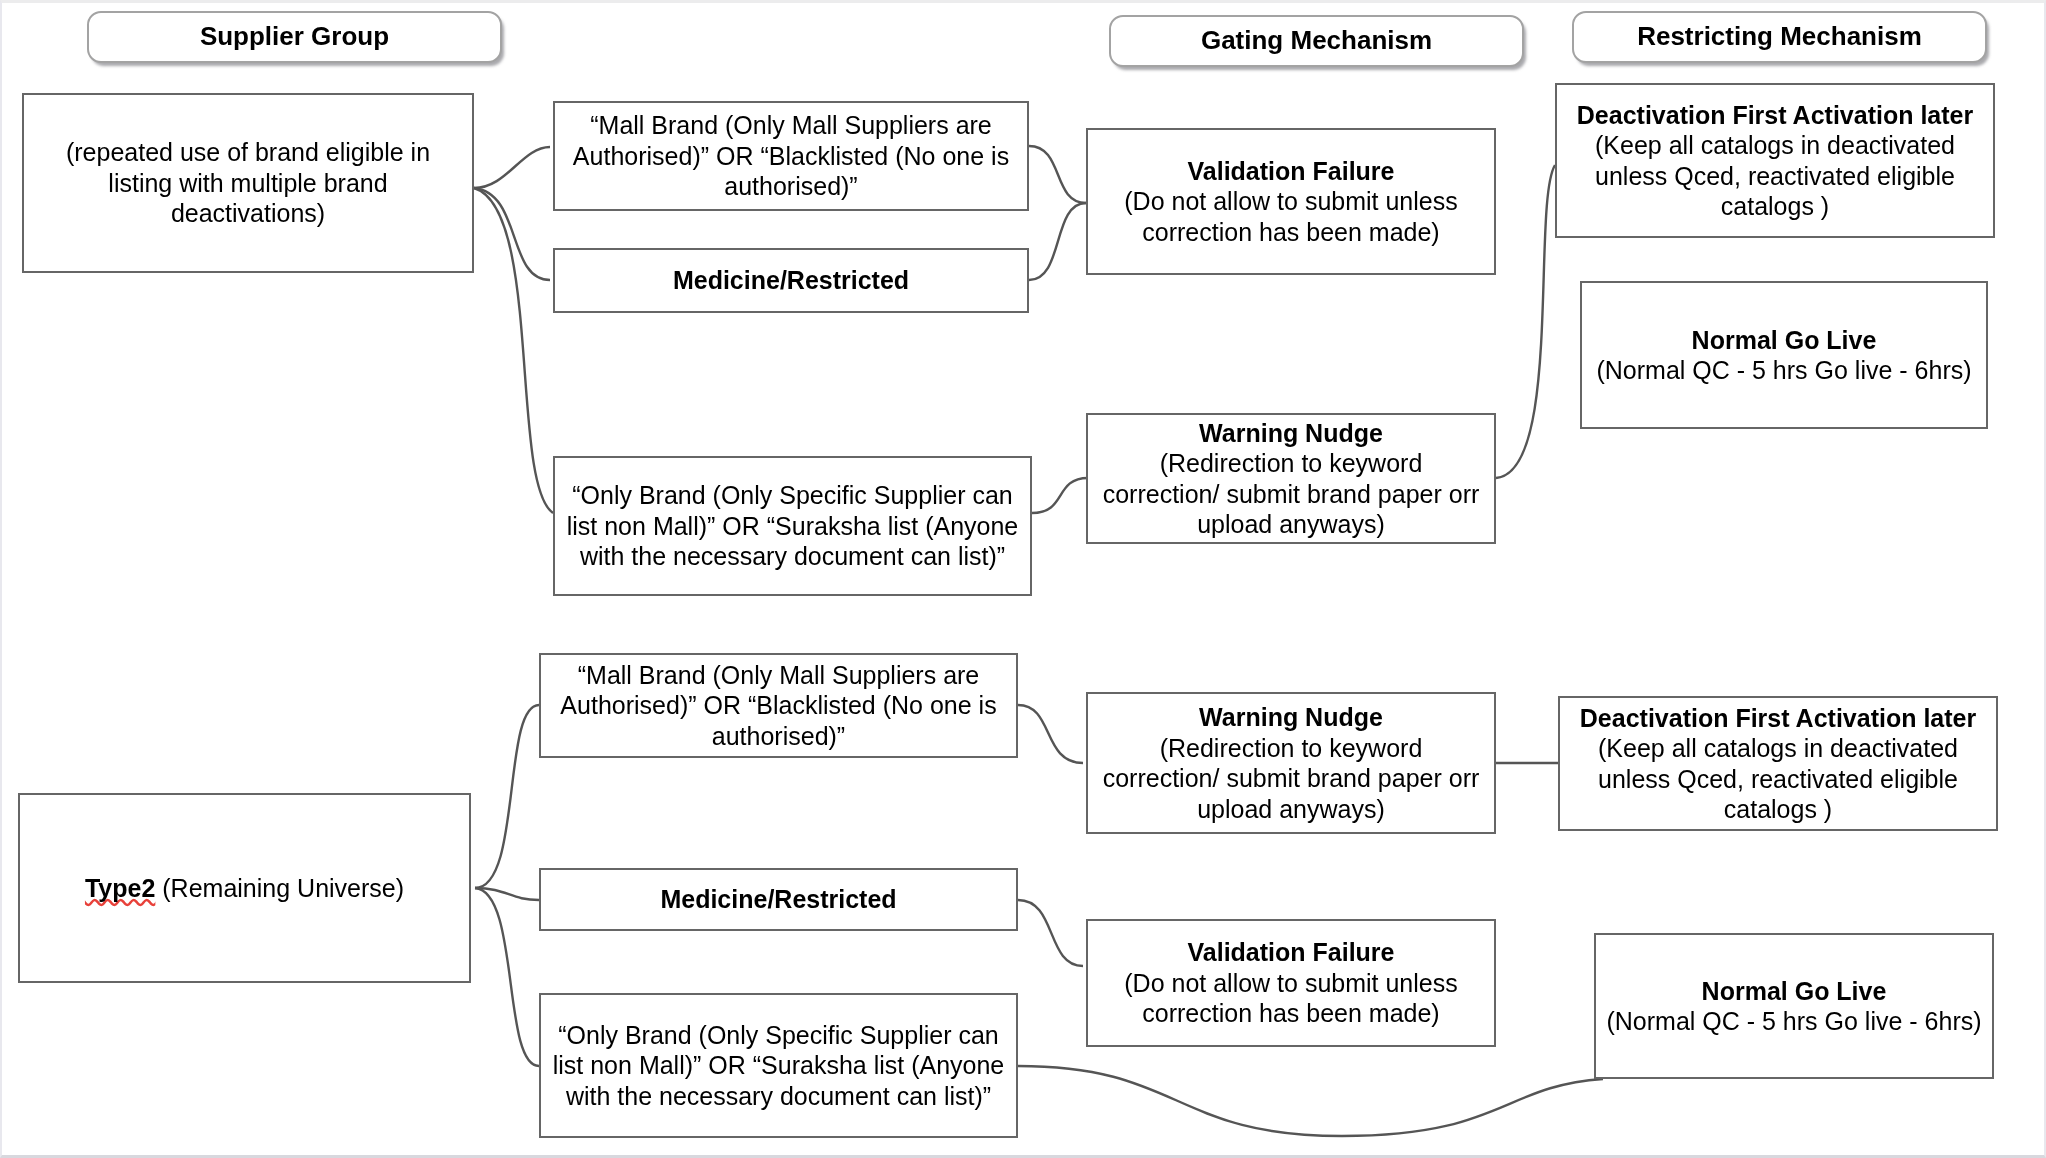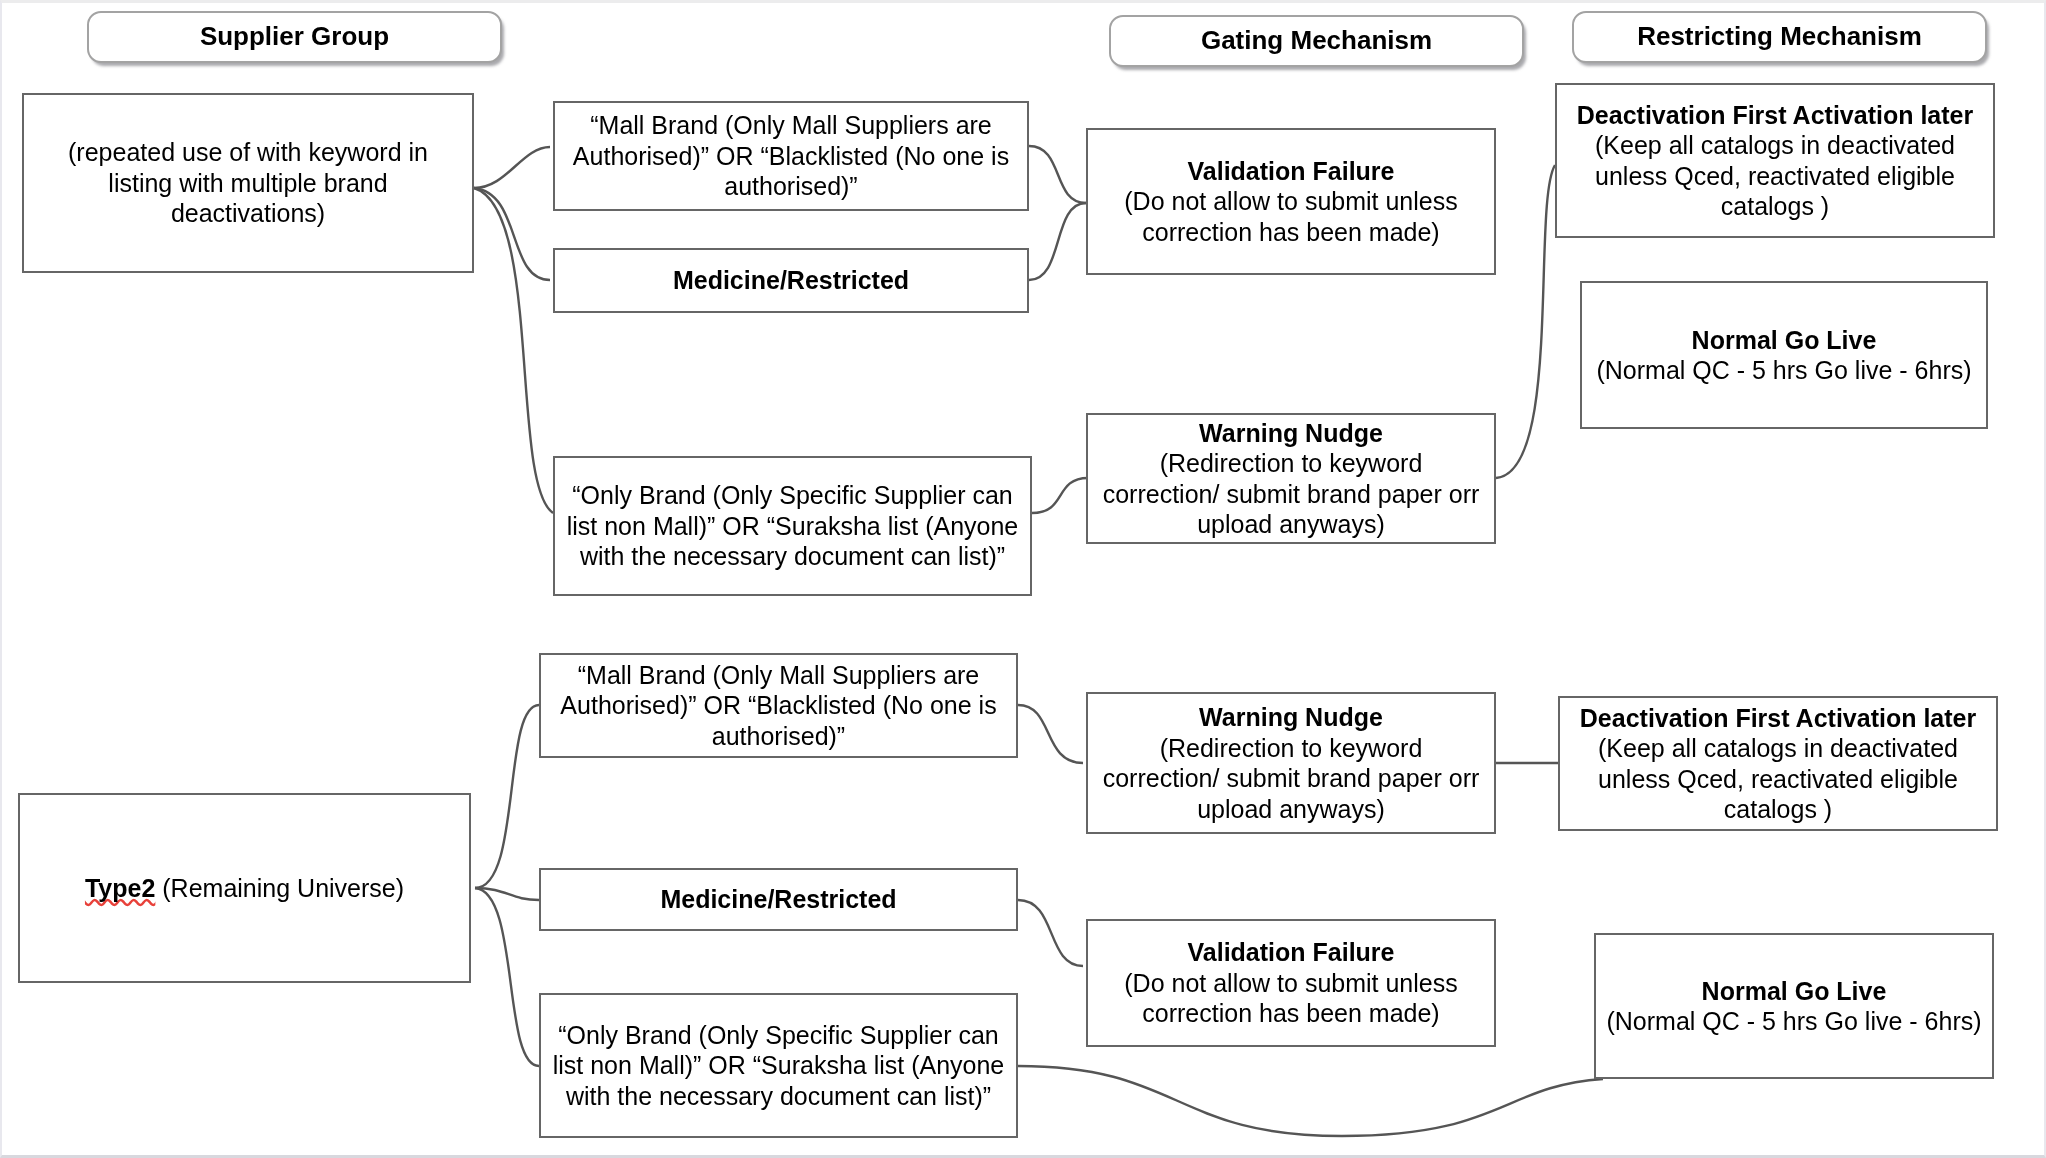--- a/index.html
+++ b/index.html
@@ -94,21 +94,21 @@
   </div>
   <div class="node header-node" style="left:1083px; top:12px; width:415px; height:52px;margin-left:24px;">
     <span class="inner">Gating Mechanism</span>
   </div>
   <div class="node header-node" style="left:1570px; top:8px; width:415px; height:52px;">
     <span class="inner">Restricting Mechanism</span>
   </div>
 
   <div class="node" style="left:20px; top:90px; width:452px; height:180px;">
     <div class="inner">
-      <div>(repeated use of with keyword in listing with multiple brand deactivations)</div>
+      <div>(repeated use of brand eligible in listing with multiple brand deactivations)</div>
     </div>
   </div>
 
   <div class="node" style="left:16px; top:790px; width:453px; height:190px;">
     <div class="inner">
       <div><span class="ttl spell">Type2</span> <span>(Remaining Universe)</span></div>
     </div>
   </div>
 
   <div class="node" style="left:551px; top:98px; width:476px; height:110px;">

